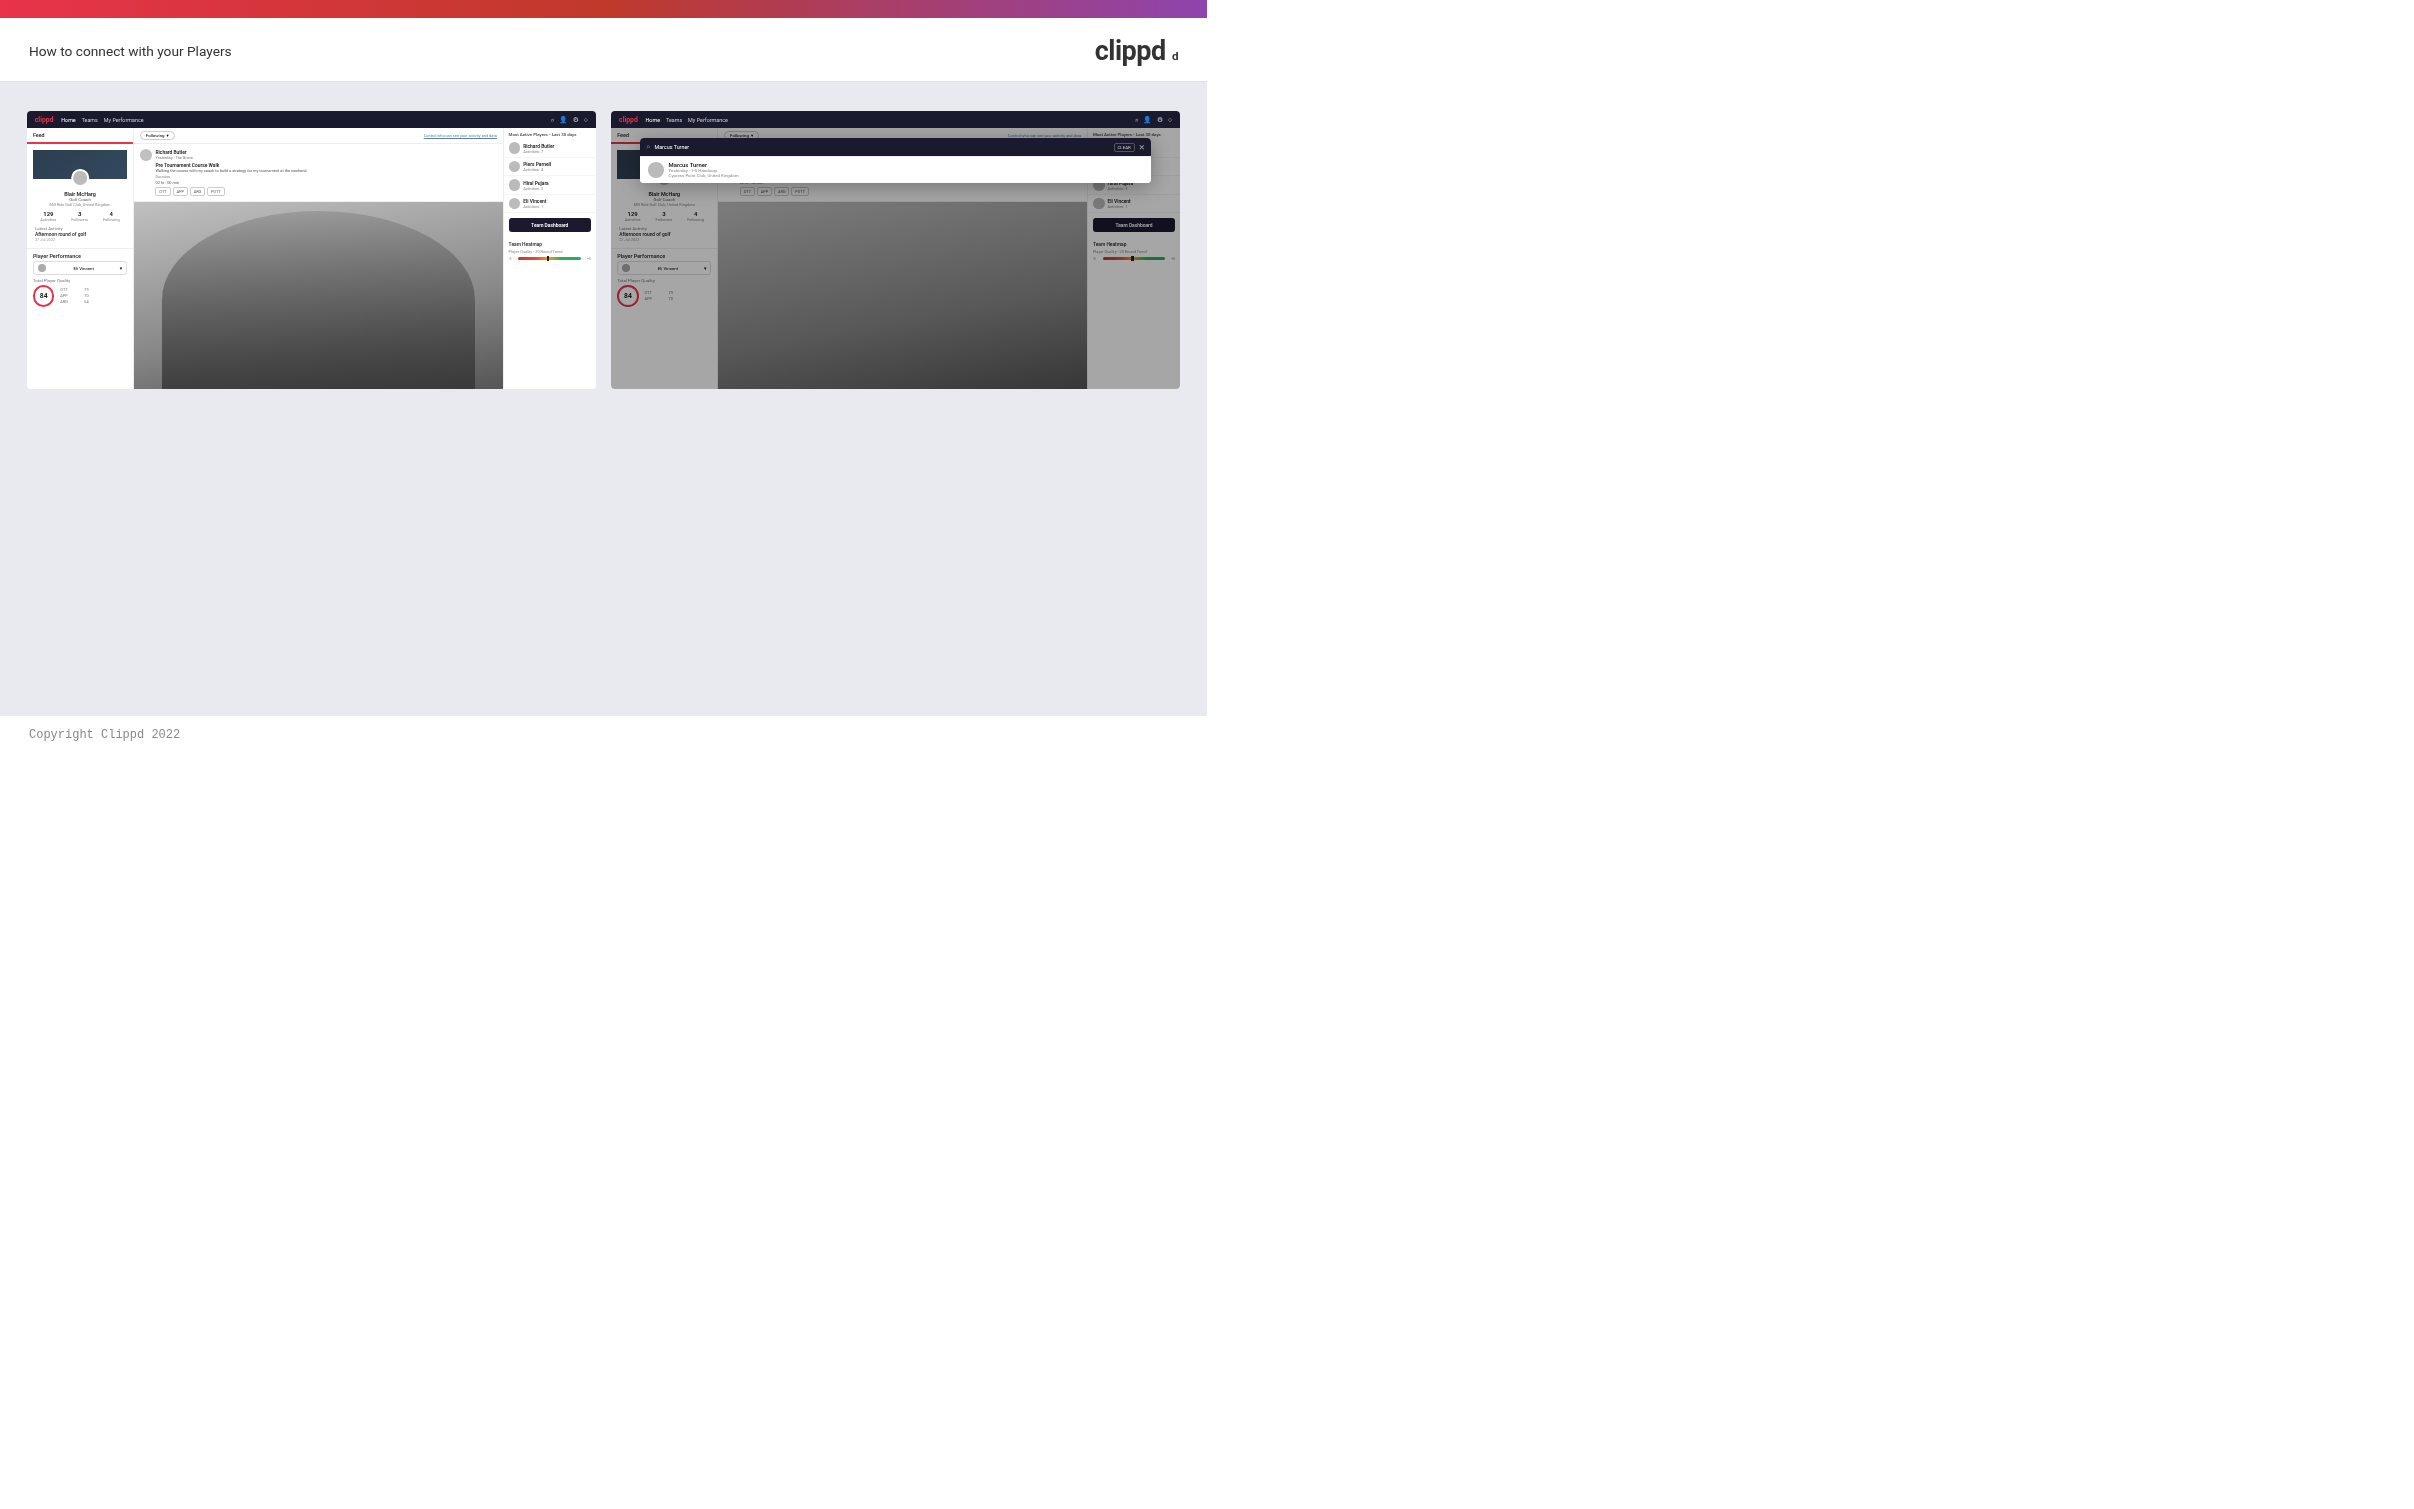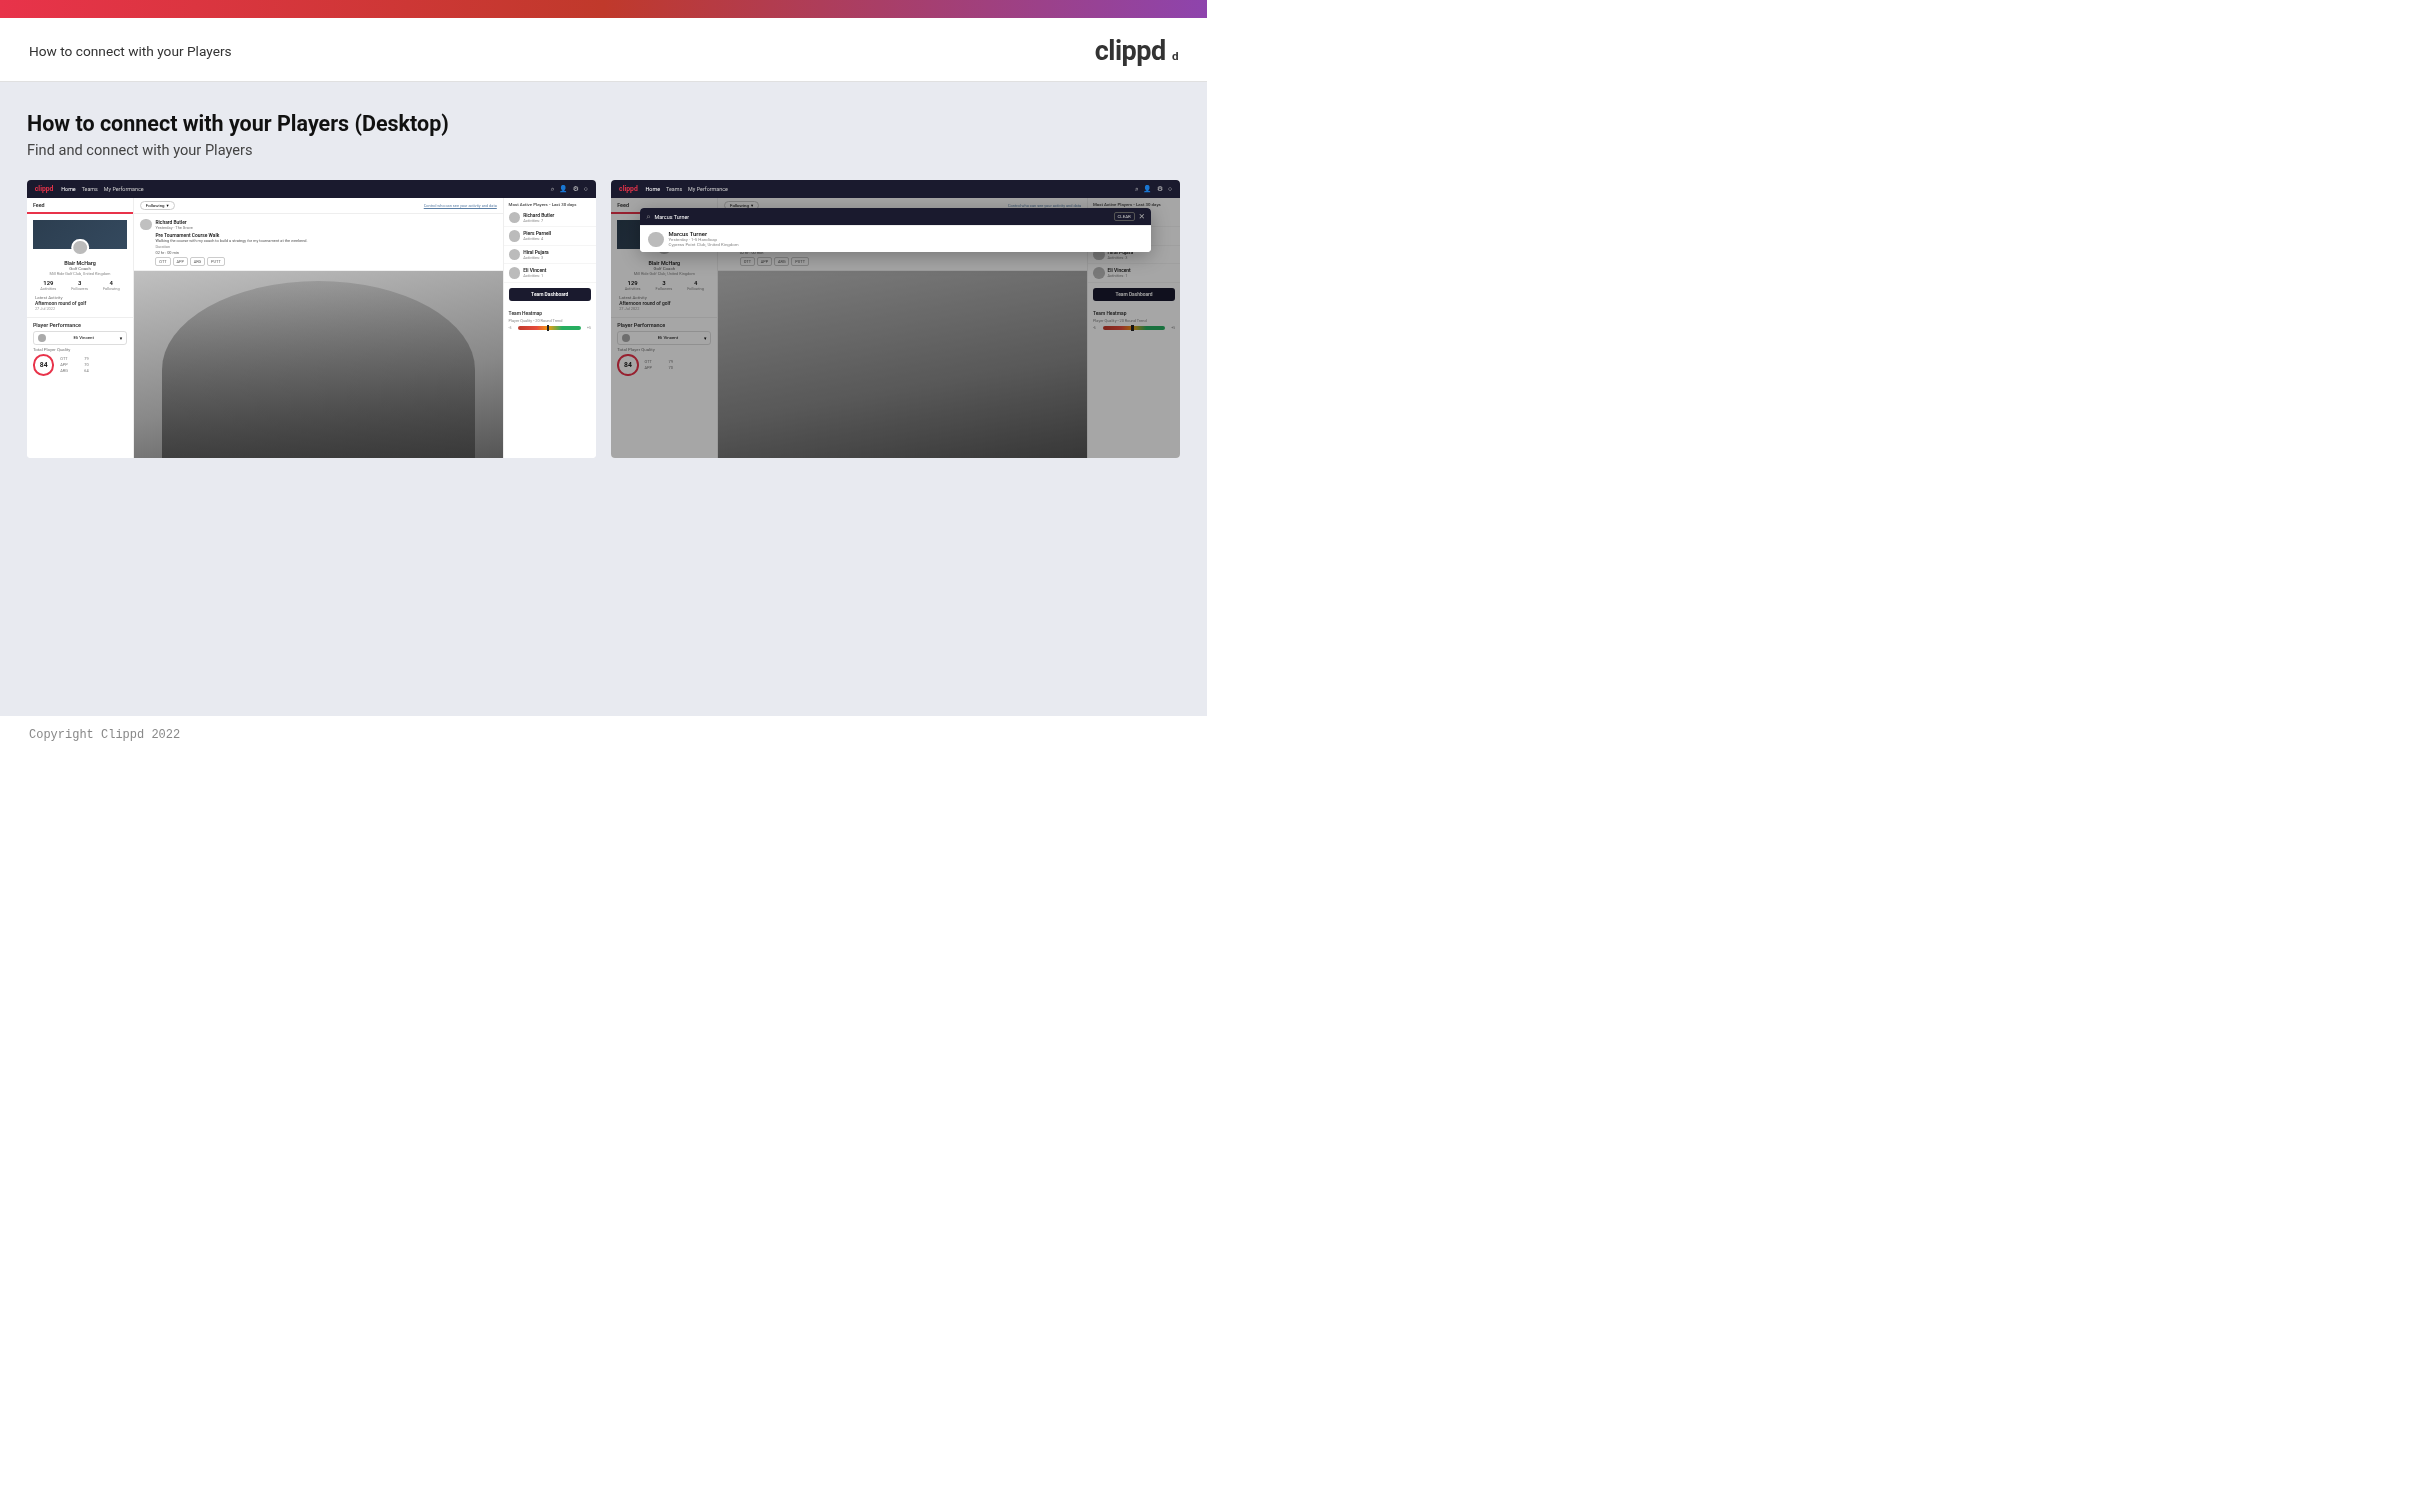--- a/index.html
+++ b/index.html
@@ -530,24 +530,20 @@
 <div class="header">
   <span class="header-title">How to connect with your Players</span>
   <div class="logo">
     <span>clippd</span>
     <span style="color:#333; font-size:11.7px;">d</span>
   </div>
 </div>
 
 <div class="main">
 
-  <div class="hero-text">
-    <div class="hero-title">How to connect with your Players (Desktop)</div>
-    <div class="hero-subtitle">Find and connect with your Players</div>
-  </div>
 
   <div class="screenshots-row">
 
     <div class="screenshot-panel">
       <div class="app-ui">
 
         <div class="app-nav">
           <span class="app-nav-logo">clippd</span>
           <div class="app-nav-links">
             <span class="app-nav-link active">Home</span>

